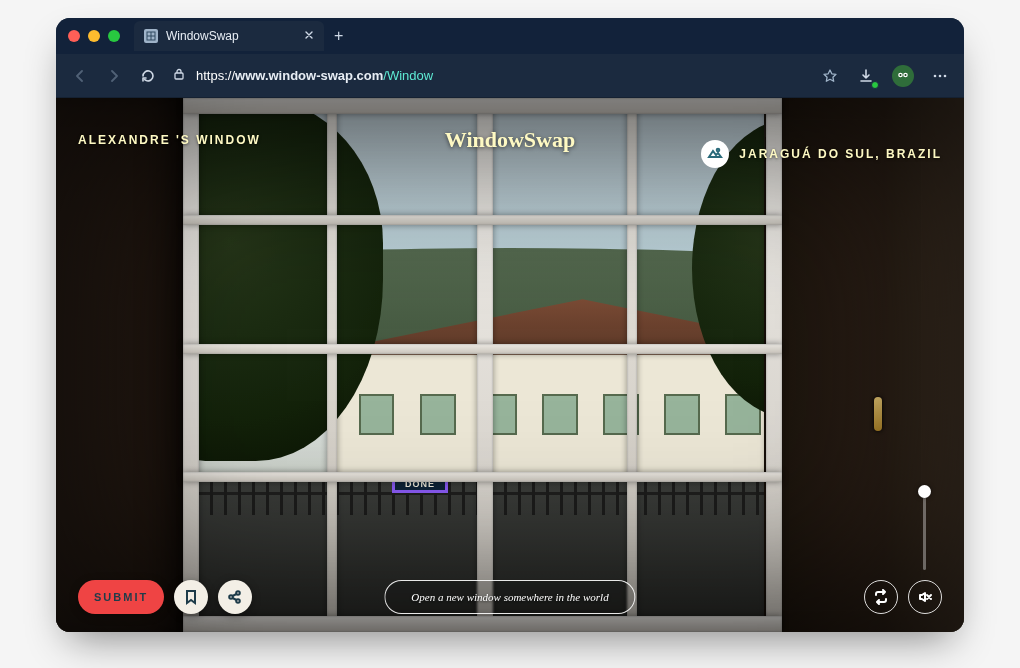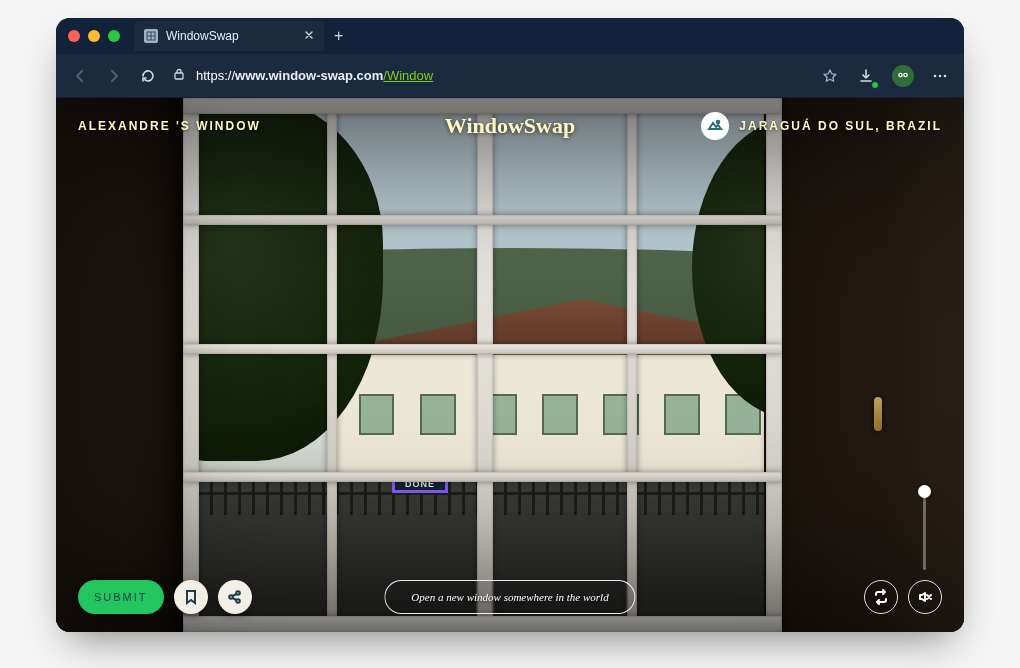--- a/index.html
+++ b/index.html
@@ -24,21 +24,21 @@
   .tab-close { margin-left: auto; color: #cfd9e6; }
   .newtab { margin-left: 10px; color: #cfd9e6; font-size: 16px; }
   
   .toolbar { height: 44px; background: #1b2a3f; display: flex; align-items: center; padding: 0 14px; gap: 14px; border-bottom: 1px solid rgba(0,0,0,0.2);}
   .nav-icon { color: #9fb3c8; display:flex; align-items:center; justify-content:center; width: 20px; height:20px; }
   .nav-icon.dim { opacity: .4; }
   .urlbox { flex: 1; display: flex; align-items: center; gap: 10px; color: #cfd9e6; font-size: 13px; }
   .urlbox .secure { color:#cfd9e6; }
   .url-scheme { color:#ffffff; }
   .url-host { color:#e7edf4; font-weight:600;}
-  .url-path { color:#84cc16;text-decoration:underline; }
+  .url-path { color:#5eead4; }
   .right-icons { display:flex; gap:16px; align-items:center; }
   .avatar { width:22px; height:22px; border-radius:50%; background:#2f6d3a; display:flex; align-items:center; justify-content:center; }
   .avatar svg { width:16px; height:16px; }
   
   .viewport { position: relative; width: 100%; height: calc(100% - 80px); overflow: hidden; }
   .photo { position:absolute; inset:0; }
   .sky { position:absolute; inset:0;
     background: linear-gradient(#c7d6de 0%, #b9cfd6 30%, #d1dfe2 55%, #e0e6e6 55%, #ccd2ca 70%, #a7a48f 100%);
   }
   .hills { position:absolute; left:0; right:0; top:28%; height:32%;
@@ -91,26 +91,26 @@
   .outerL{left:0} .outerR{right:0}
   .outerT{top:0} .outerB{bottom:0}
   .mEdgeV{left:49%; width:22px;}
   .colA{left:24%} .colB{left:74%}
   .row1{top:22%} .row2{top:46%} .row3{top:70%}
   .vignette { position:absolute; inset:0; box-shadow: inset 0 0 160px 40px rgba(0,0,0,.7); pointer-events:none;}
   
   .topbar { position:absolute; top:14px; left:0; right:0; display:flex; align-items:center; justify-content:space-between; padding:0 22px; color:#fef9c3; z-index:5;}
   .owner { font-size:12px; letter-spacing:2px; font-weight:600; text-shadow:0 1px 3px rgba(0,0,0,.6);}
   .logo { position:absolute; left:50%; transform:translateX(-50%); font-family: Georgia, 'Times New Roman', serif; font-weight:700; font-size:22px; text-shadow:0 1px 4px rgba(0,0,0,.6);}
-  .loc { display:flex; align-items:center; gap:10px; }
+  .loc { display:flex; align-items:center; gap:10px;margin-top:28px; }
   .loc-badge { width:28px; height:28px; border-radius:50%; background:#fff; display:flex; align-items:center; justify-content:center;}
   .loc-badge svg { width:16px; height:16px; stroke:#2a6a7a; fill:none; stroke-width:2;}
   .loc-text { font-size:12px; letter-spacing:2px; font-weight:600; text-shadow:0 1px 3px rgba(0,0,0,.6);}
   .bottombar { position:absolute; left:0; right:0; bottom:18px; display:flex; align-items:center; padding:0 22px; z-index:5;}
-  .pill { height:34px; border-radius:18px; background:#22c55e; color:#1e3c4a; display:flex; align-items:center; justify-content:center; font-size:11px; letter-spacing:2px; font-weight:400; padding:0 16px; box-shadow:0 2px 8px rgba(0,0,0,.35);}
+  .pill { height:34px; border-radius:18px; background:#ef4444; color:#1e3c4a; display:flex; align-items:center; justify-content:center; font-size:11px; letter-spacing:2px; font-weight:700; padding:0 16px; box-shadow:0 2px 8px rgba(0,0,0,.35);}
   .circle { width:34px; height:34px; border-radius:50%; background:#f3efe6; display:flex; align-items:center; justify-content:center; box-shadow:0 2px 8px rgba(0,0,0,.35); margin-left:10px;}
   .circle svg { width:16px; height:16px; stroke:#1e3c4a; fill:none; stroke-width:2;}
   .left-cluster{ display:flex; align-items:center;}
   .center-cta { position:absolute; left:50%; transform:translateX(-50%); }
   .cta-btn { padding:10px 26px; border:1.5px solid rgba(255,255,255,.9); border-radius:24px; color:#fff; font-family: Georgia, serif; font-size:11px; font-style:italic; background:rgba(0,0,0,.1); text-shadow:0 1px 3px rgba(0,0,0,.7); backdrop-filter: blur(1px);}
   .right-cluster { margin-left:auto; display:flex; align-items:center; }
   .ghost-circle { width:34px; height:34px; border-radius:50%; border:1.5px solid rgba(255,255,255,.85); display:flex; align-items:center; justify-content:center; margin-left:10px;}
   .ghost-circle svg { width:16px; height:16px; stroke:#fff; fill:none; stroke-width:2;}
   .vol-track { position:absolute; right:38px; bottom:62px; width:3px; height:80px; background:rgba(255,255,255,.35); border-radius:2px;}
   .vol-thumb { position:absolute; right:33px; bottom:134px; width:13px; height:13px; border-radius:50%; background:#fff; box-shadow:0 0 4px rgba(0,0,0,.5);}

